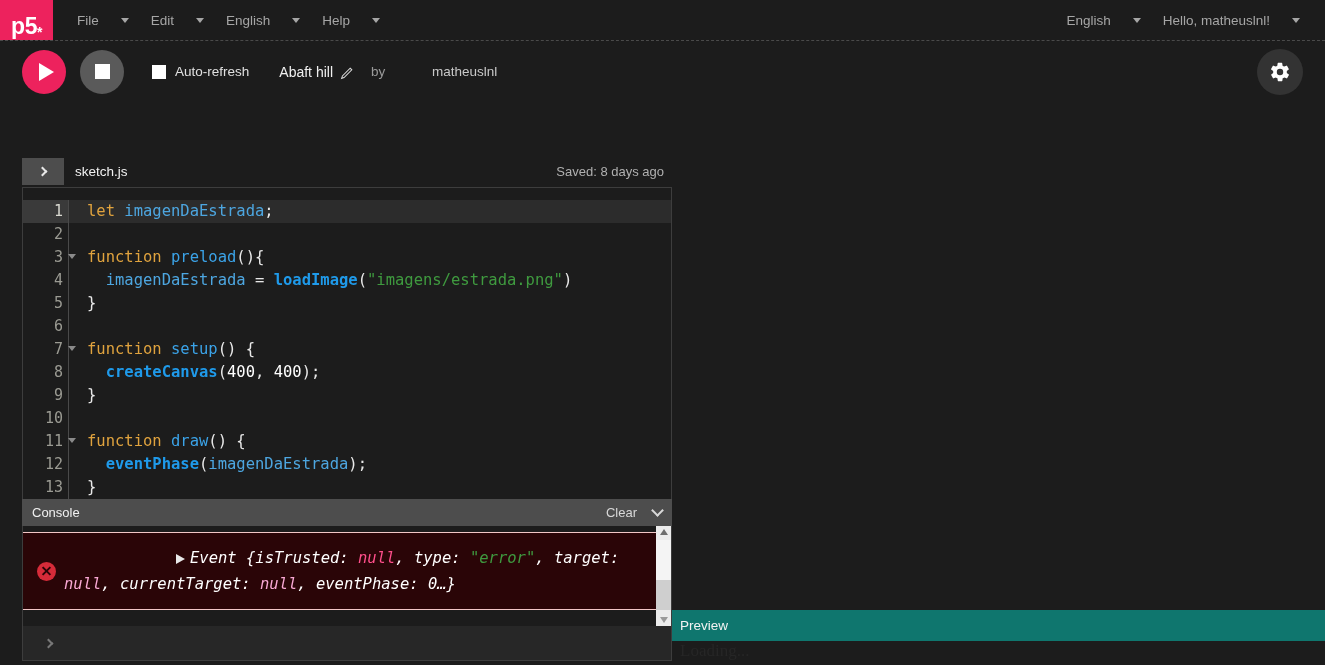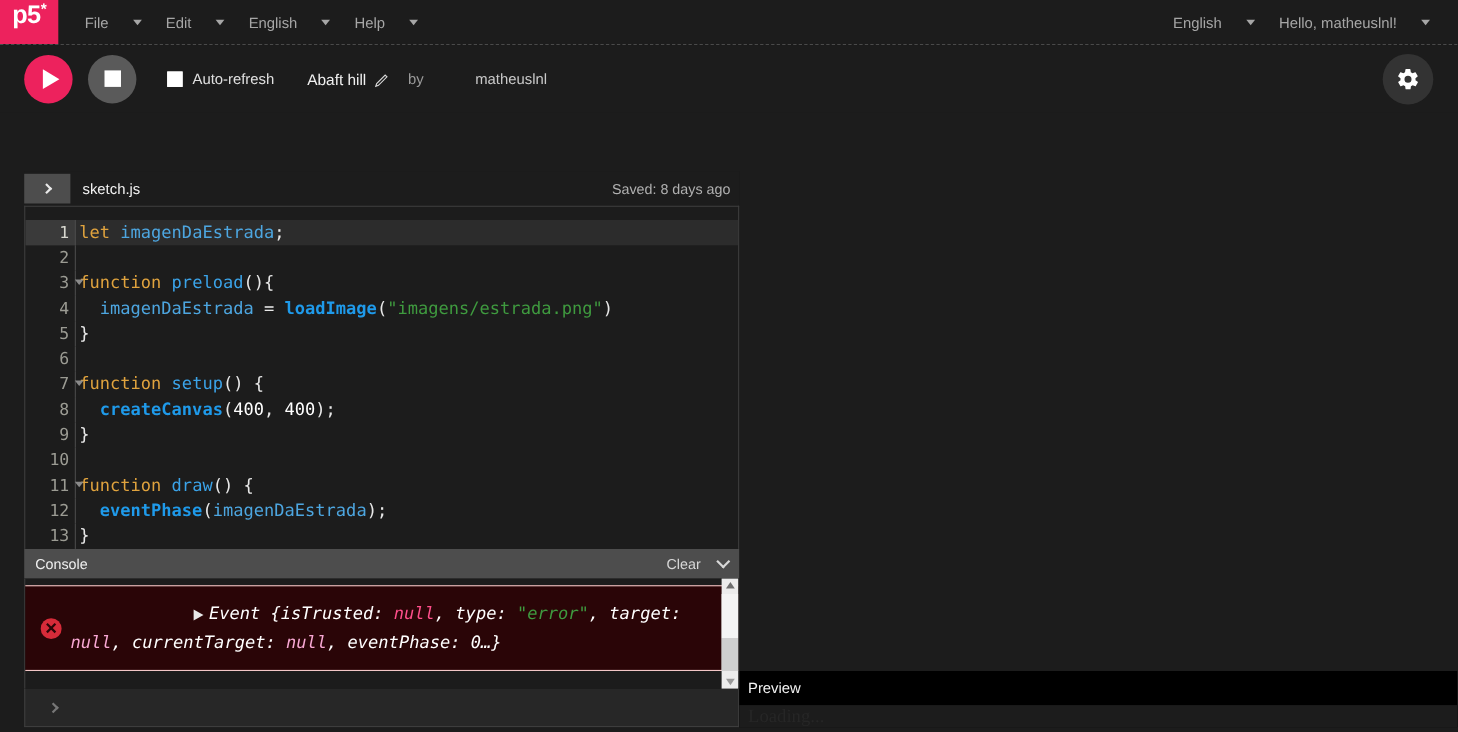--- a/index.html
+++ b/index.html
@@ -13,21 +13,21 @@
 
   
   .nav {
     height: 41px; background: #1c1c1c;
     display: flex; align-items: stretch;
     border-bottom: 1px dashed #4a4a4a;
     position: relative;
   }
   .logo {
     width: 53px; background: #ed225d; color: #fff;
-    display: flex; align-items: flex-start; justify-content: center;
+    display: flex; align-items: flex-end; justify-content: center;
     font-size: 23px; font-weight: bold; letter-spacing: -0.5px;
     font-family: "Liberation Sans", sans-serif;
   }
   .logo sup { font-size: 14px; vertical-align: super; }
   .nav-left { display: flex; align-items: center; padding-left: 13px; }
   .nav-right { margin-left: auto; display: flex; align-items: center; padding-right: 14px; }
   .menu-item {
     color: #a6a6a6; font-size: 13.5px; padding: 0 11px;
     display: flex; align-items: center; gap: 22px; height: 100%;
     cursor: pointer; white-space: nowrap;
@@ -120,21 +120,21 @@
     border-right: 1px solid #4a4a4a; height: 23px; line-height: 23px;
   }
   .cline.active .gutter { background: #3a3a3a; color: #d8d8d0; }
   .fold {
     position: absolute; right: -8px; top: 8px;
     width: 0; height: 0;
     border-left: 4px solid transparent; border-right: 4px solid transparent;
     border-top: 5px solid #8a8a8a;
   }
   .ctext {
-    padding-left: 3px; font-size: 15.5px; color: #e8e8e8;
+    padding-left: 18px; font-size: 15.5px; color: #e8e8e8;
     white-space: pre; line-height: 23px;
   }
   .tk-kw   { color: #e0a33e; }
   .tk-var  { color: #4da6e0; }
   .tk-fn   { color: #3ba3e8; }
   .tk-bfn  { color: #1f9aea; font-weight: bold; }
   .tk-str  { color: #3f9a3f; }
   .tk-num  { color: #ffffff; }
   .tk-pun  { color: #e8e8e8; }
 
@@ -198,21 +198,21 @@
     background: #272727; height: 35px; display: flex; align-items: center;
     padding-left: 22px; border-left: 1px solid #3d3d3d; border-right: 1px solid #3d3d3d;
     border-bottom: 1px solid #3d3d3d; flex: none;
   }
   .prompt-chev {
     width: 7px; height: 7px; border-right: 2px solid #777;
     border-top: 2px solid #777; transform: rotate(45deg);
   }
 
   
-  .preview-col { flex: 1; display: flex; flex-direction: column; background: #000000; }
+  .preview-col { flex: 1; display: flex; flex-direction: column; background: #0f766e; }
   .preview-header { height: 31px; display: flex; align-items: center; }
   .preview-label { color: #f2f2f2; font-size: 13.5px; padding-left: 8px; }
   .preview-body { flex: 1; background: #1c1c1c; padding-left: 8px; }
   .loading {
     font-family: "Liberation Serif", serif; font-size: 17px; color: #262626;
   }
 </style>
 </head>
 <body>
 

